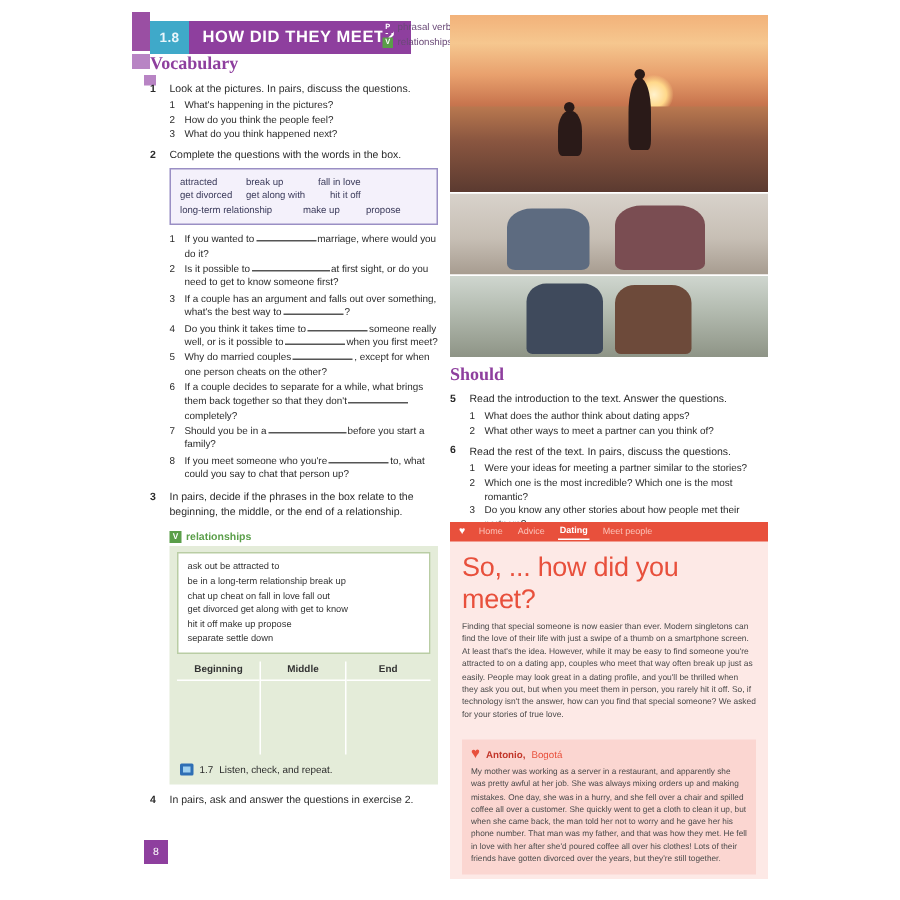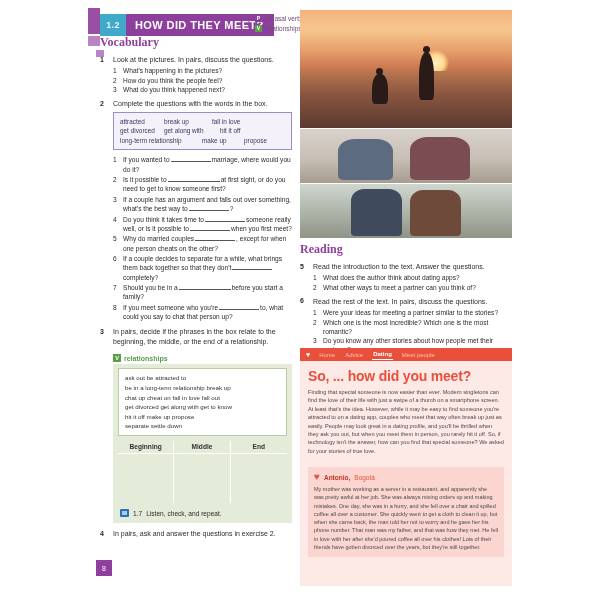--- a/index.html
+++ b/index.html
@@ -306,21 +306,21 @@
   .nav-item {
     font-size: 6px; color: #fbc3b9;
     padding: 2px 1px 2px 1px;
   }
   .nav-item.active {
     color: #ffffff; font-weight: bold;
     border-bottom: 1.5px solid #ffffff;
   }
   .article-body { padding: 7px 8px 6px 8px; }
   .article-title {
-    font-size: 14px; font-weight: bold;
+    font-size: 18px; font-weight: normal;
     color: #e8503c;
     margin-bottom: 4px;
     letter-spacing: -.2px;
   }
   .article-intro {
     font-size: 5.6px; line-height: 1.5; color: #4a4a4a;
     text-align: left;
   }
   .story {
     margin: 6px 8px 0 8px;
@@ -355,21 +355,21 @@
 </head>
 <body>
 
 <div id="page">
 
   <div class="spine"></div>
   <div class="spine-block-a"></div>
   <div class="spine-block-b"></div>
   <div class="spine-tick"></div>
 
-  <div class="unit-badge">1.2</div>
+  <div class="unit-badge">1.8</div>
   <div class="unit-title">HOW DID THEY MEET?</div>
 
   <div class="tag-list">
     <div class="tag">
       <span class="tag-chip">P</span>
       <span>phrasal verbs</span>
     </div>
     <div class="tag">
       <span class="tag-chip green">V</span>
       <span>relationships</span>
@@ -531,21 +531,21 @@
     </div>
     <div class="photo photo-3">
       <div class="outdoor">
         <div class="outdoor-p1"></div>
         <div class="outdoor-p2"></div>
       </div>
     </div>
   </div>
 
   <div class="right-col">
-    <div class="section-head reading">Reading</div>
+    <div class="section-head reading">Should</div>
 
     <div class="ex">
       <div class="ex-num">5</div>
       <div class="ex-body">
         <div class="ex-text">Read the introduction to the text. Answer the questions.</div>
         <ul class="sub-list">
           <li>
               <span class="sub-n">1</span>
               <span>What does the author think about dating apps?</span>
             </li>

